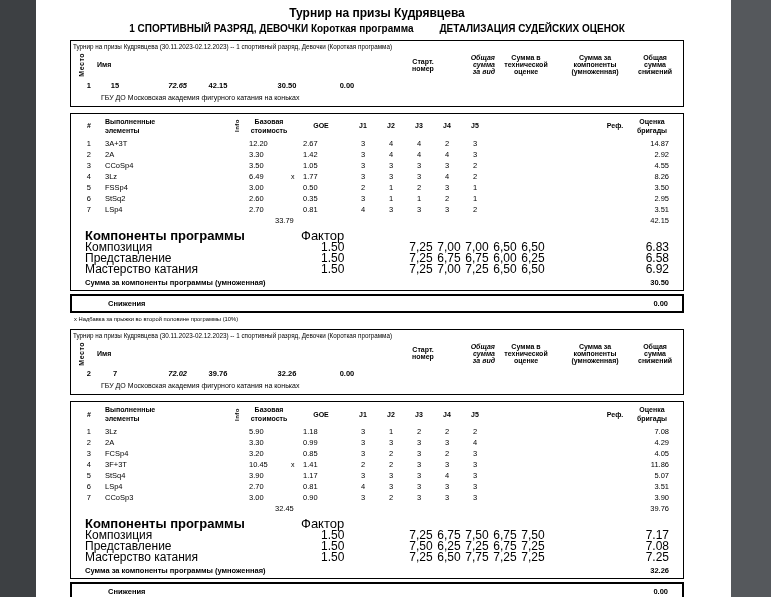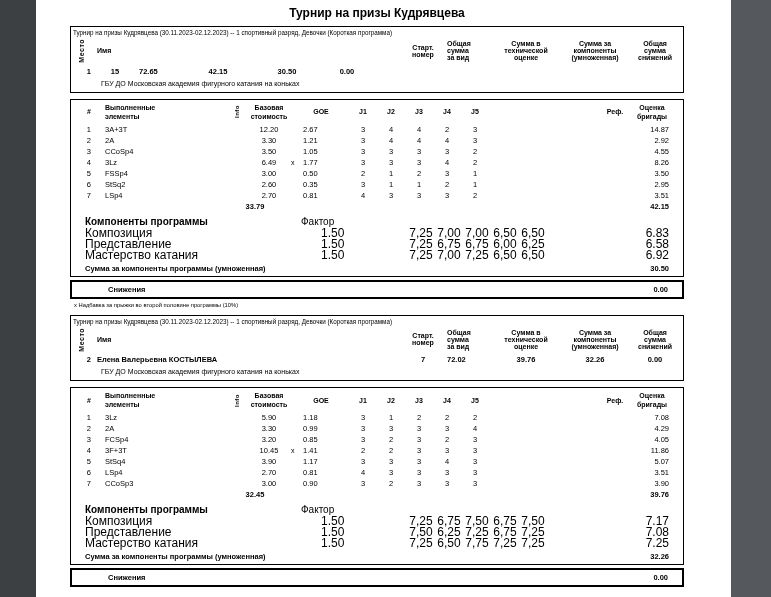--- a/index.html
+++ b/index.html
@@ -15,64 +15,67 @@
   .info-strip{font-size:6.3px;padding:1px 2px 0 2px;line-height:9px;}
   
   .sum-head{display:flex;align-items:center;font-weight:bold;font-size:7px;padding:2px 0 3px 0;}
   .sum-row{display:flex;font-weight:bold;font-size:7.5px;line-height:12px;}
   .c{flex:0 0 auto;}
   .pre{white-space:pre-line;}
   .col-place{width:20px;display:flex;align-items:center;justify-content:center;}
   .vtext{writing-mode:vertical-rl;transform:rotate(180deg);font-size:7px;font-weight:bold;letter-spacing:.5px;}
   .col-sname{width:302px;padding-left:6px;text-align:left;}
   .col-start{width:48px;text-align:center;}
-  .col-seg{width:48px;text-align:left;}
+  .col-seg{width:48px;text-align:right;font-style:italic;}
   .col-tech{width:62px;text-align:center;}
   .col-comp{width:76px;text-align:center;}
   .col-ded{width:44px;text-align:center;}
   .sum-row .col-place{justify-content:flex-end;display:flex;}
   .club-row{font-size:7px;padding:1px 0 3px 30px;line-height:10px;}
   
   .el-head{display:flex;align-items:center;font-weight:bold;font-size:7px;padding:3px 14px 3px 0;line-height:9px;}
   .row{display:flex;font-size:7.5px;line-height:11px;padding-right:14px;}
   .col-num{width:20px;text-align:right;}
   .col-ename{width:120px;padding-left:14px;text-align:left;}
   .col-info{width:24px;display:flex;align-items:center;justify-content:center;}
-  .col-base{width:40px;text-align:center;}
+  .col-base{width:40px;text-align:left;}
   .col-x{width:12px;text-align:left;padding-left:2px;font-size:7px;}
   .col-goe{width:36px;text-align:left;}
   .jgap{width:10px;}
   .col-j{width:28px;text-align:center;}
   .judges{display:flex;}
   .spacer{flex:1 1 auto;}
   .col-ref{width:40px;text-align:center;}
   .col-score{width:34px;text-align:right;}
-  .total-row{display:flex;font-weight:bold;font-size:7.5px;line-height:12px;padding-right:14px;}
+  .total-row{display:flex;font-weight:normal;font-size:7.5px;line-height:12px;padding-right:14px;gap:40px;}
   .tot-left{width:164px;}
   
-  .comp-title{display:flex;font-size:10px;line-height:13px;padding:2px 14px 0 0;}
+  .comp-title{display:flex;font-size:13px;line-height:13px;padding:2px 14px 0 0;}
   .col-clabel{width:216px;padding-left:14px;font-weight:bold;}
   .col-factor{width:36px;text-align:left;}
   .comp-row{display:flex;font-size:12px;line-height:11px;padding-right:14px;gap:20px;}
   .comp-row .col-clabel{font-weight:normal;}
   .comp-sum{display:flex;justify-content:space-between;font-weight:bold;font-size:7.5px;line-height:13px;padding:1px 14px 1px 14px;}
   .dedbox{border:2px solid #000;margin-top:3px;display:flex;justify-content:space-between;font-weight:bold;font-size:7.5px;line-height:13px;padding:1px 14px 1px 36px;}
   .footnote{font-size:5.8px;margin:2px 0 5px 4px;line-height:8px;}
   .info-vt{font-size:6px;}
 </style>
 </head>
 <body>
 
 <div class="viewport">
   <div class="side-left"></div>
   <div class="side-right"></div>
   <div class="page">
     <div class="content">
 
       <div class="title">Турнир на призы Кудрявцева</div>
+      <div class="subtitle">
+        <span>1 СПОРТИВНЫЙ РАЗРЯД, ДЕВОЧКИ Короткая программа</span><span class="gap"></span><span>ДЕТАЛИЗАЦИЯ СУДЕЙСКИХ ОЦЕНОК</span>
+      </div>
 
       <div>
 
       <section class="skater-block">
 
             <div class="box">
               <div class="info-strip">Турнир на призы Кудрявцева (30.11.2023-02.12.2023)  --  1 спортивный разряд, Девочки  (Короткая программа)</div>
               <div class="sum-head">
                 <div class="c col-place">
                   <span class="vtext">Место</span>
@@ -149,21 +152,21 @@
                     <div class="spacer"></div>
                     <div class="c col-ref"></div>
                     <div class="c col-score">14.87</div>
                   </div>
                 <div class="row">
                     <div class="c col-num">2</div>
                     <div class="c col-ename">2A</div>
                     <div class="c col-info"></div>
                     <div class="c col-base">3.30</div>
                     <div class="c col-x"></div>
-                    <div class="c col-goe">1.21</div>
+                    <div class="c col-goe">1.42</div>
                     <div class="c jgap"></div>
                     <div class="judges">
 
                     <div class="c col-j">3</div>
                     <div class="c col-j">4</div>
                     <div class="c col-j">4</div>
                     <div class="c col-j">4</div>
                     <div class="c col-j">3</div>
                   </div>
                     <div class="spacer"></div>
@@ -366,21 +369,20 @@
 оценке</div>
                 <div class="c col-comp pre">Сумма за
 компоненты
 (умноженная)</div>
                 <div class="c col-ded pre">Общая
 сумма
 снижений</div>
               </div>
               <div class="sum-row">
                 <div class="c col-place">2</div>
-                <div class="c col-sname">Елена Валерьевна КОСТЫЛЕВА</div>
                 <div class="c col-start">7</div>
                 <div class="c col-seg">72.02</div>
                 <div class="c col-tech">39.76</div>
                 <div class="c col-comp">32.26</div>
                 <div class="c col-ded">0.00</div>
               </div>
               <div class="club-row">ГБУ ДО Московская академия фигурного катания на коньках</div>
             </div>
 
             <div class="box">

